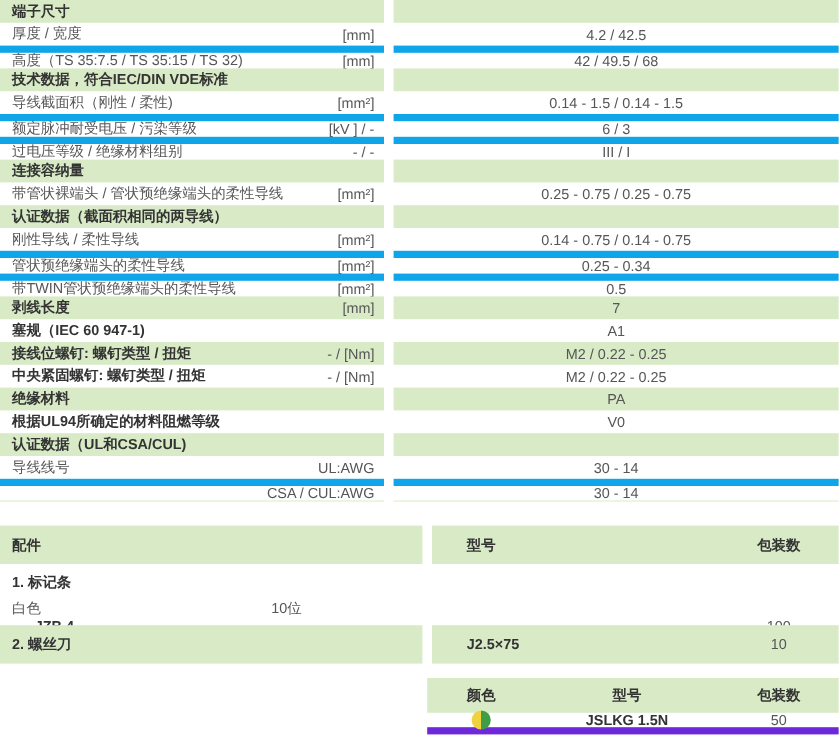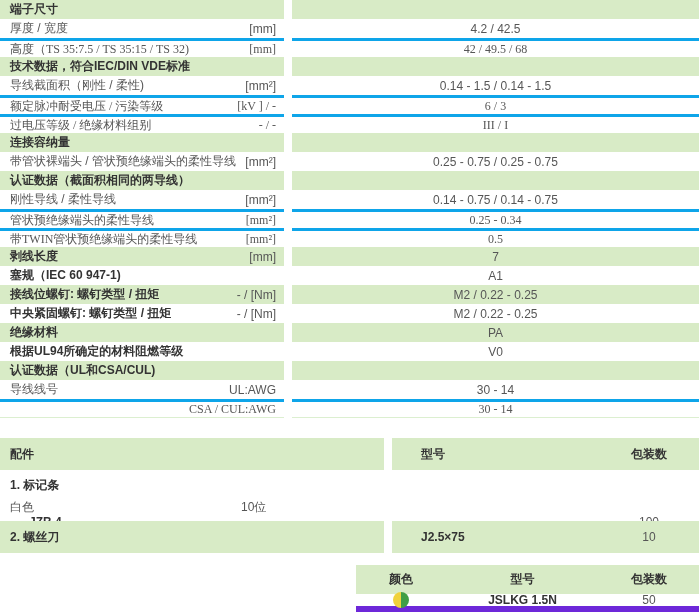--- a/index.html
+++ b/index.html
@@ -7,45 +7,45 @@
   .page {
     position:relative; width:699px; height:615px; background:#ffffff;
     font-family:"Liberation Sans", sans-serif; font-size:12px; color:#565656;
     overflow:hidden;
   }
   .b { font-weight:bold; color:#333333; }
 
   
   .spec-row { display:flex; height:19px; }
   .spec-row .cell { display:flex; align-items:center; height:100%; }
-  .spec-left { width:284px; justify-content:space-between; padding:0 8px 0 10px; }
+  .spec-left { width:320px; justify-content:space-between; padding:0 8px 0 10px; }
   .spec-gutter { width:8px; }
   .spec-right { flex:1; justify-content:center; }
   .spec-row.green .cell { background:#d8ebc6; }
   .spec-row.bold .label { font-weight:bold; color:#333333; }
-  .spec-row.sep .cell { border-top:3px solid #0ea5e9;font-family:Liberation Serif, serif; }
+  .spec-row.sep .cell { border-top:6px solid #0ea5e9; }
   #spec-table .spec-row:last-child .cell { border-bottom:1px solid #dcefd0; }
   .label { white-space:nowrap; }
   .unit { white-space:nowrap; }
 
   
   .acc-row { display:flex; }
   .acc-row .cell { display:flex; }
-  .acc-left { width:384px; padding-left:10px; }
+  .acc-left { width:352px; padding-left:10px; }
   .acc-right { flex:1; }
   .acc-header { height:32px; margin-top:20px; }
   .acc-header .cell { background:#d8ebc6; align-items:center; }
   .acc-model { flex:1; padding-left:29px; }
   .acc-qty { width:100px; text-align:center; }
   .acc-item1 { height:51px;flex-direction:column; }
   .acc-item1 .acc-left { display:block; padding-top:8px; }
   .acc-item1 .acc-right { align-items:center; }
   .acc-name { line-height:15px; }
   .acc-detail { margin-top:7px; position:relative; line-height:15px; }
-  .acc-detail-qty { position:absolute; left:231px; top:0; }
+  .acc-detail-qty { position:absolute; left:216px; top:0; }
   .acc-item2 { height:32px; }
   .acc-item2 .cell { background:#d8ebc6; align-items:center; }
 
   
   .color-section { display:flex; margin-top:12px; }
   .color-spacer { width:356px; }
   .color-table { flex:1; }
   .ct-row { display:flex; align-items:center; }
   .ct-header { height:29px; background:#d8ebc6; }
   .ct-data { height:18px; border-bottom:6px solid #6d28d9; }

